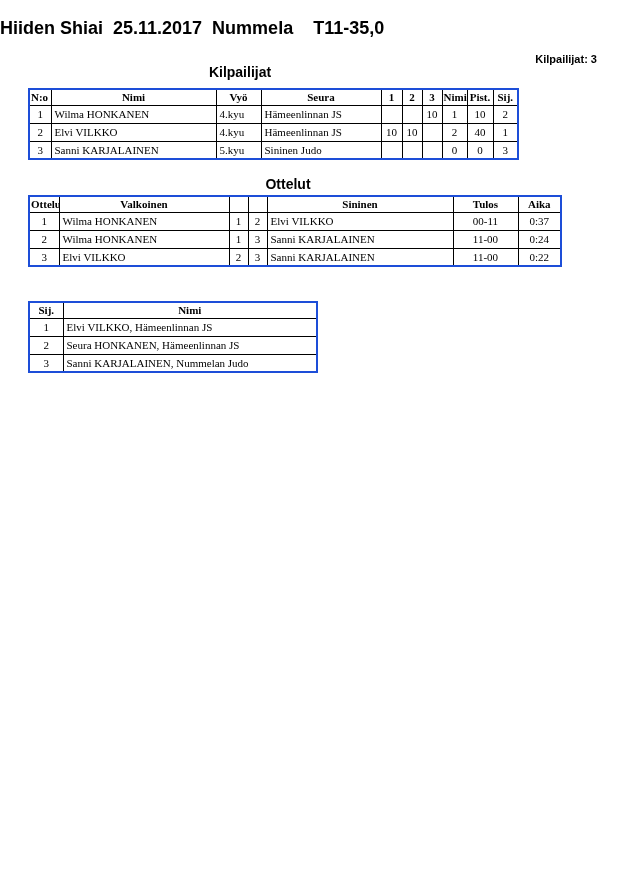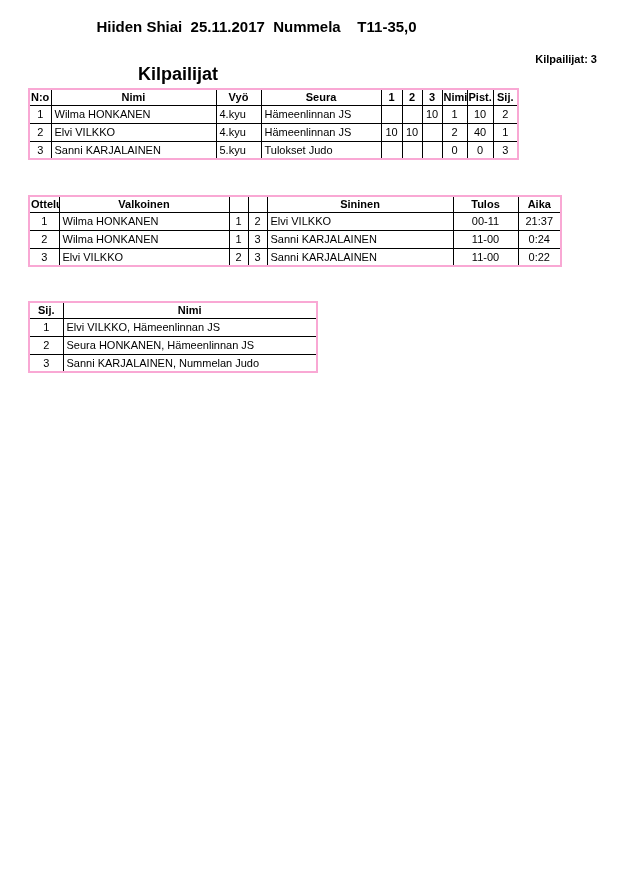--- a/index.html
+++ b/index.html
@@ -7,41 +7,42 @@
   body {
     width: 630px; height: 891px;
     background: #ffffff;
     font-family: "Liberation Sans", sans-serif;
     color: #000000;
   }
   .page { position: relative; width: 630px; height: 891px; background: #ffffff; overflow: hidden; }
 
   .doc-title {
     position: absolute; top: 18px; left: 0; width: 513px;
-    text-align: center; font-size: 15px; font-weight: bold;
+    font-size: 18px; font-weight: bold;
     white-space: pre;
   }
   .count-label {
     position: absolute; top: 53px; right: 33px;
     font-size: 11px; font-weight: bold;
   }
   .section-heading {
-    position: absolute; width: 204px; 
-    font-size: 18px; font-weight: bold;
+    position: absolute; width: 204px; text-align: center;
+    font-size: 14px; font-weight: bold;
   }
   #h-kilpailijat { top: 64px; left: 138px; }
   #h-ottelut     { top: 176px; left: 186px; }
   #h-tulokset    { top: 283px; left: 70px; }
 
   table {
     position: absolute;
     border-collapse: collapse;
     table-layout: fixed;
-    border: 2px solid #f9a8d4;
+    border: 2px solid #1d4ed8;
     background: #fff;
+    font-family: Liberation Serif, serif;
   }
   #t-kilpailijat { top: 88px;  left: 28px; width: 489px; }
   #t-ottelut     { top: 195px; left: 28px; width: 532px; }
   #t-tulokset    { top: 301px; left: 28px; width: 288px; }
 
   th, td {
     border: 1px solid #000;
     font-size: 11px;
     padding: 0 3px;
     overflow: hidden;
@@ -113,31 +114,32 @@
         <td class="ac tight">10</td>
         <td class="ac tight"></td>
         <td class="ac tight">2</td>
         <td class="ac tight">40</td>
         <td class="ac tight">1</td>
       </tr>
       <tr>
         <td class="ac tight">3</td>
         <td class="al">Sanni KARJALAINEN</td>
         <td class="al">5.kyu</td>
-        <td class="al">Tulokset Judo</td>
+        <td class="al">Sininen Judo</td>
         <td class="ac tight"></td>
         <td class="ac tight"></td>
         <td class="ac tight"></td>
         <td class="ac tight">0</td>
         <td class="ac tight">0</td>
         <td class="ac tight">3</td>
       </tr>
     </tbody>
   </table>
 
+  <div class="section-heading" id="h-ottelut">Ottelut</div>
 
   <table id="t-ottelut">
     <colgroup>
       <col style="width:30px">
         <col style="width:170px">
         <col style="width:19px">
         <col style="width:19px">
       <col style="width:186px">
         <col style="width:65px">
         <col style="width:43px">
@@ -154,21 +156,21 @@
       </tr>
     </thead>
     <tbody>
       <tr>
         <td class="ac tight">1</td>
         <td class="al">Wilma HONKANEN</td>
         <td class="ac tight">1</td>
         <td class="ac tight">2</td>
         <td class="al">Elvi VILKKO</td>
         <td class="ac">00-11</td>
-        <td class="ac">21:37</td>
+        <td class="ac">0:37</td>
       </tr>
       <tr>
         <td class="ac tight">2</td>
         <td class="al">Wilma HONKANEN</td>
         <td class="ac tight">1</td>
         <td class="ac tight">3</td>
         <td class="al">Sanni KARJALAINEN</td>
         <td class="ac">11-00</td>
         <td class="ac">0:24</td>
       </tr>

